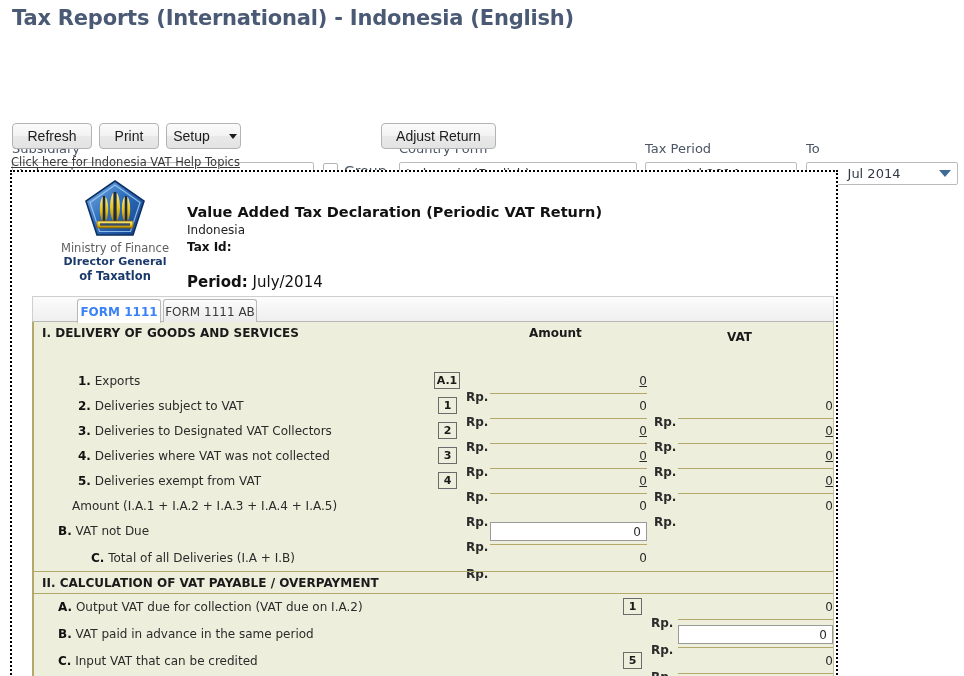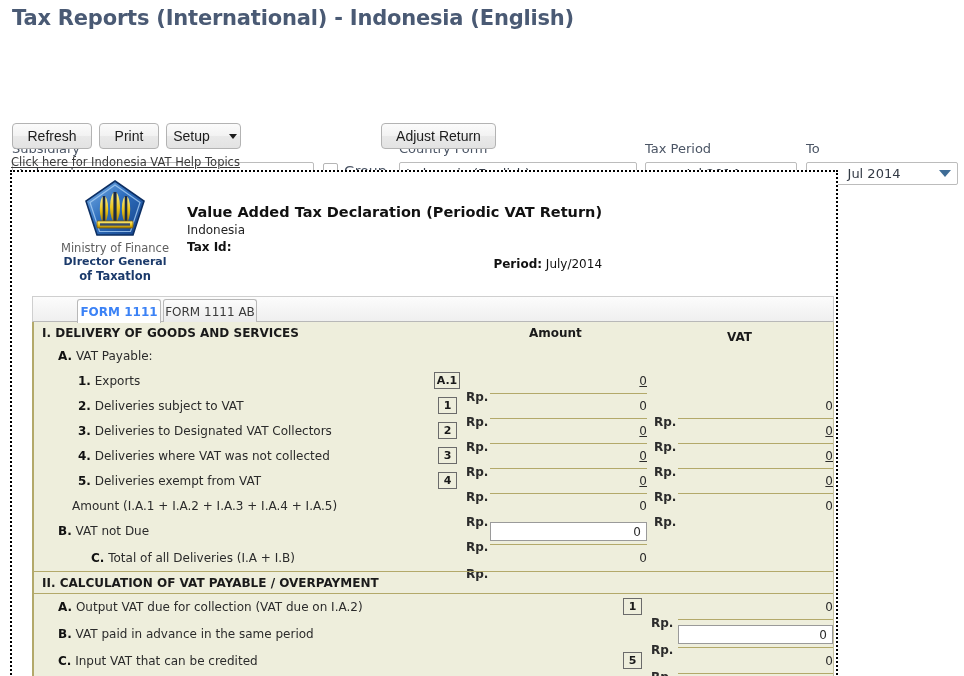--- a/index.html
+++ b/index.html
@@ -113,21 +113,21 @@
   #letterhead { position: absolute; left: 0; top: 8px; width: 824px; height: 106px; }
   #logo-block { position: absolute; left: 42px; top: 0; width: 122px; text-align: center; }
   #logo-mark { width: 62px; height: 58px; margin: 0 auto; display: block; }
   #org-line-1 { font-size: 11.5px; color: #5f5f5f; margin-top: 3px; }
   #org-line-2 { font-size: 11px; color: #1b3a6b; font-weight: bold; line-height: 14px; }
   #org-line-3 { font-size: 11.5px; color: #1b3a6b; font-weight: bold; line-height: 14px; }
   #doc-meta { position: absolute; left: 175px; top: 24px; }
   #doc-title { font-size: 14.5px; font-weight: bold; color: #111111; white-space: nowrap; }
   #doc-country { font-size: 12px; color: #222222; margin-top: 3px; }
   #doc-taxid { font-size: 12px; color: #111111; margin-top: 3px; font-weight: bold; }
-  #doc-period { font-size: 12px; color: #111111; margin-top: 3px; text-align: right; }
+  #doc-period { font-size: 15px; color: #111111; margin-top: 19px; }
   #doc-period .v { font-weight: normal; }
   .b { font-weight: bold; }
 
   
   #tab-strip {
     position: absolute; left: 20px; top: 294px - 170px;
     width: 802px; height: 26px;
     background: linear-gradient(to bottom, #fcfcfc 0%, #efefef 100%);
     border: 1px solid #cfcfcf;
     border-bottom: 1px solid #b8b8b8;
@@ -326,26 +326,20 @@
         <span>FORM 1111 AB</span>
       </div>
     </div>
 
     <div id="form-body">
 
       <div class="sec-head" style="top:0px;">I. DELIVERY OF GOODS AND SERVICES</div>
       <div class="col-head" style="left:495px; top:4px;">Amount</div>
       <div class="col-head" style="left:693px; top:8px;">VAT</div>
 
-      <div class="row" style="top:23px;">
-        <div class="row-label" style="left:24px;">
-          <span class="num">A.</span>
-          <span>VAT Payable:</span>
-        </div>
-      </div>
 
       <div class="row" style="top:48px;">
         <div class="row-label" style="left:44px;">
           <span class="num">1.</span>
           <span>Exports</span>
         </div>
         <div class="boxnum" style="left:400px; width:26px;">A.1</div>
         <div class="rp" style="left:432px;">Rp.</div>
         <div class="underline" style="left:456px; top:23px; width:157px;"></div>
         <div class="val link" style="left:456px; width:157px;">0</div>

